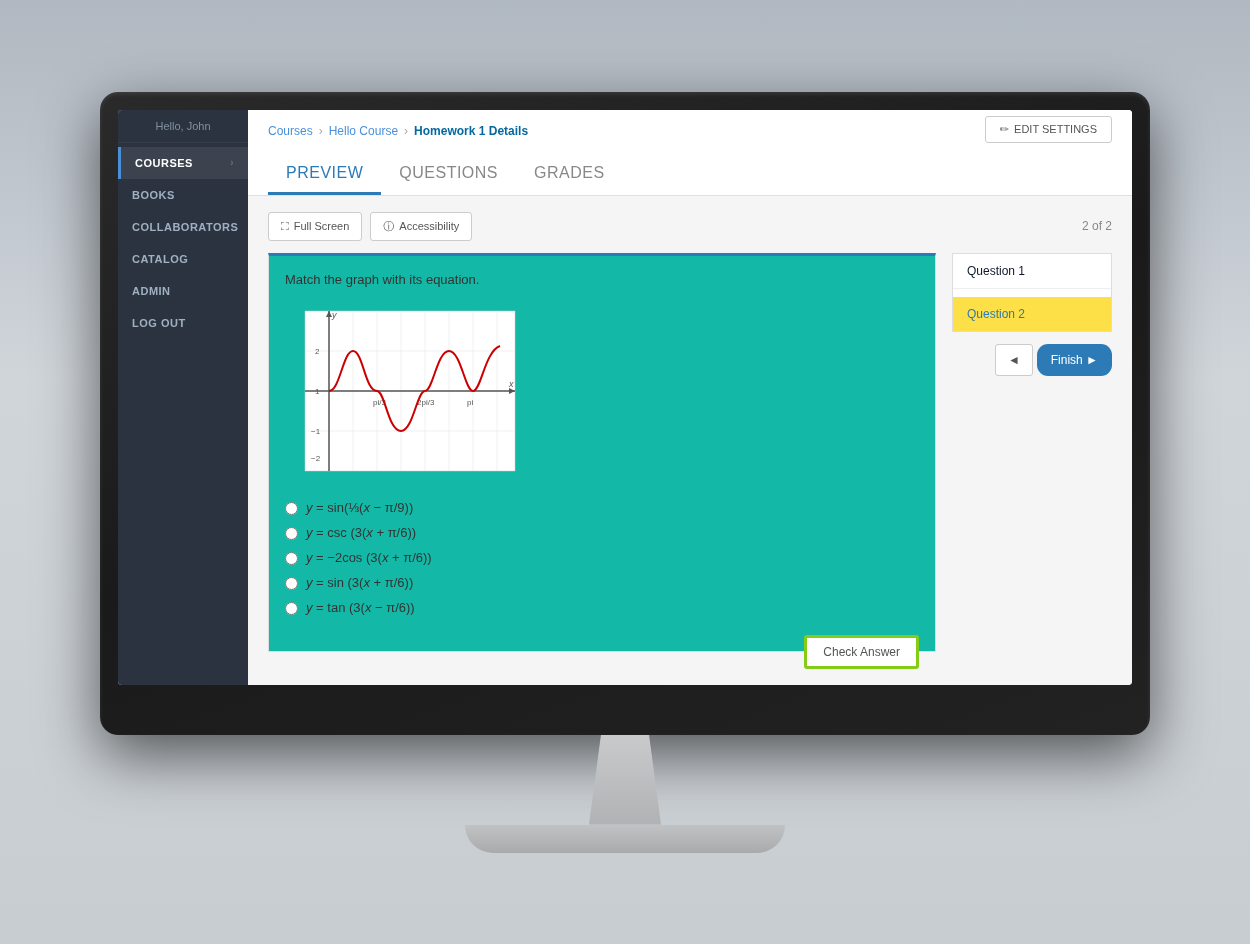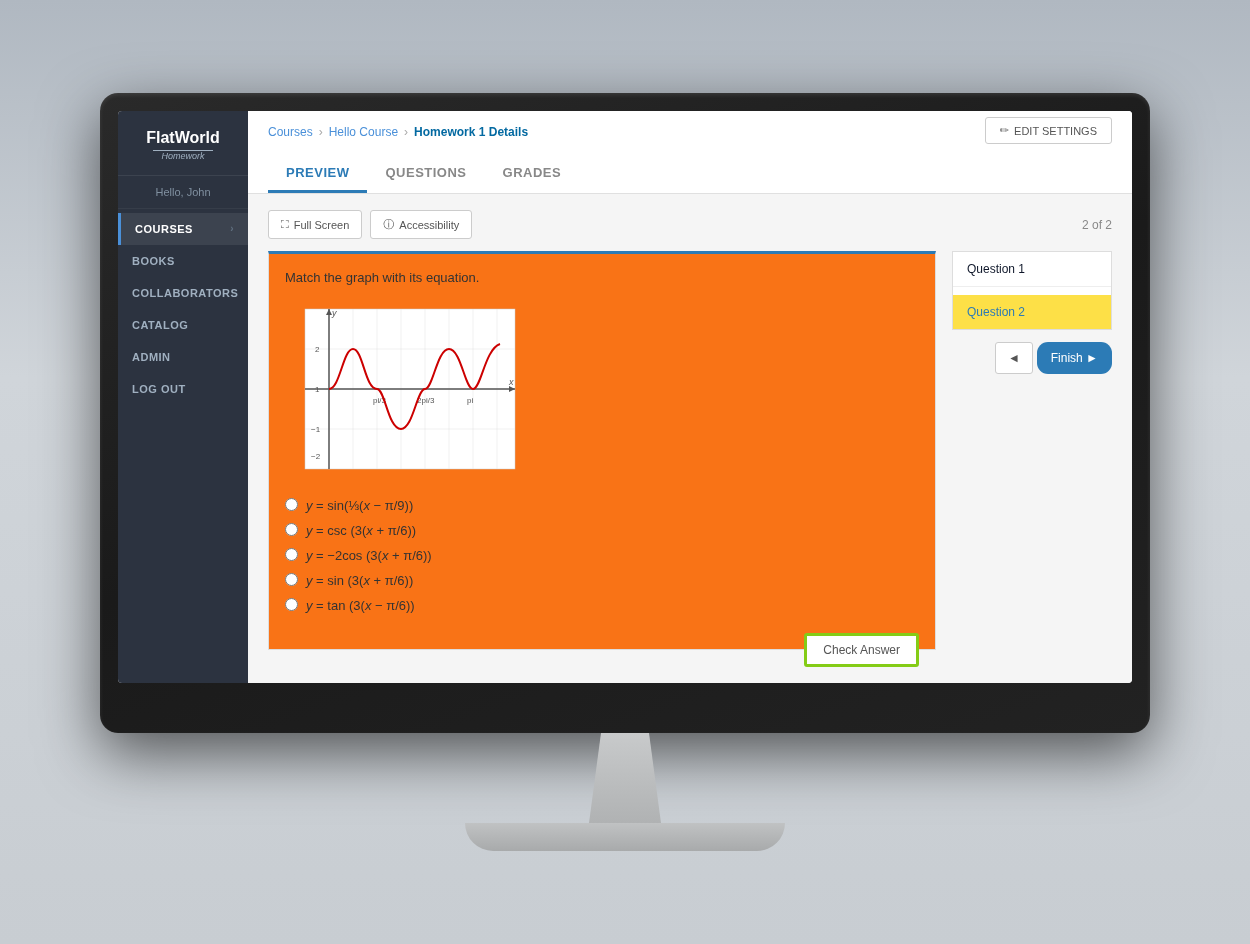--- a/index.html
+++ b/index.html
@@ -175,22 +175,22 @@
     }
 
     .tabs {
       display: flex;
       gap: 0;
       margin-top: 4px;
     }
 
     .tab {
       padding: 10px 18px;
-      font-size: 13px;
-      font-weight: 700;
+      font-size: 16px;
+      font-weight: 400;
       color: #888;
       cursor: pointer;
       border-bottom: 3px solid transparent;
       letter-spacing: 0.5px;
       text-transform: uppercase;
     }
 
     .tab.active {
       color: #2c7bb6;
       border-bottom: 3px solid #2c7bb6;
@@ -237,21 +237,21 @@
       cursor: pointer;
     }
 
     .question-counter {
       font-size: 12px;
       color: #888;
     }
 
     
     .question-content {
-      background: #f97316;
+      background: #14b8a6;
       border: 1px solid #ddd;
       border-top: 3px solid #2c7bb6;
       padding: 16px;
     }
 
     .question-text {
       font-size: 13px;
       color: #333;
       margin-bottom: 14px;
     }
@@ -269,21 +269,21 @@
     
     .answer-choices {
       display: flex;
       flex-direction: column;
       gap: 10px;
       margin-bottom: 20px;
     }
 
     .answer-choice {
       display: flex;
-      align-items: flex-start;
+      align-items: flex-end;
       gap: 8px;
       font-size: 13px;
       color: #333;
       cursor: pointer;
     }
 
     .answer-choice input[type="radio"] {
       accent-color: #2c7bb6;
       cursor: pointer;
     }
@@ -362,25 +362,20 @@
     }
   </style>
 </head>
 <body>
 
 <div class="monitor-wrapper">
   <div class="monitor-bezel">
     <div class="monitor-screen">
 
       <div class="sidebar">
-        <div class="sidebar-logo">
-          <div class="logo-text">FlatWorld</div>
-          <div class="logo-underline"></div>
-          <div class="logo-sub">Homework</div>
-        </div>
         <div class="sidebar-user">Hello, John</div>
         <nav class="sidebar-nav">
           <div class="nav-item active">
             <span>COURSES</span>
             <span class="chevron">›</span>
           </div>
           <div class="nav-item">
             <span>BOOKS</span>
           </div>
           <div class="nav-item">

